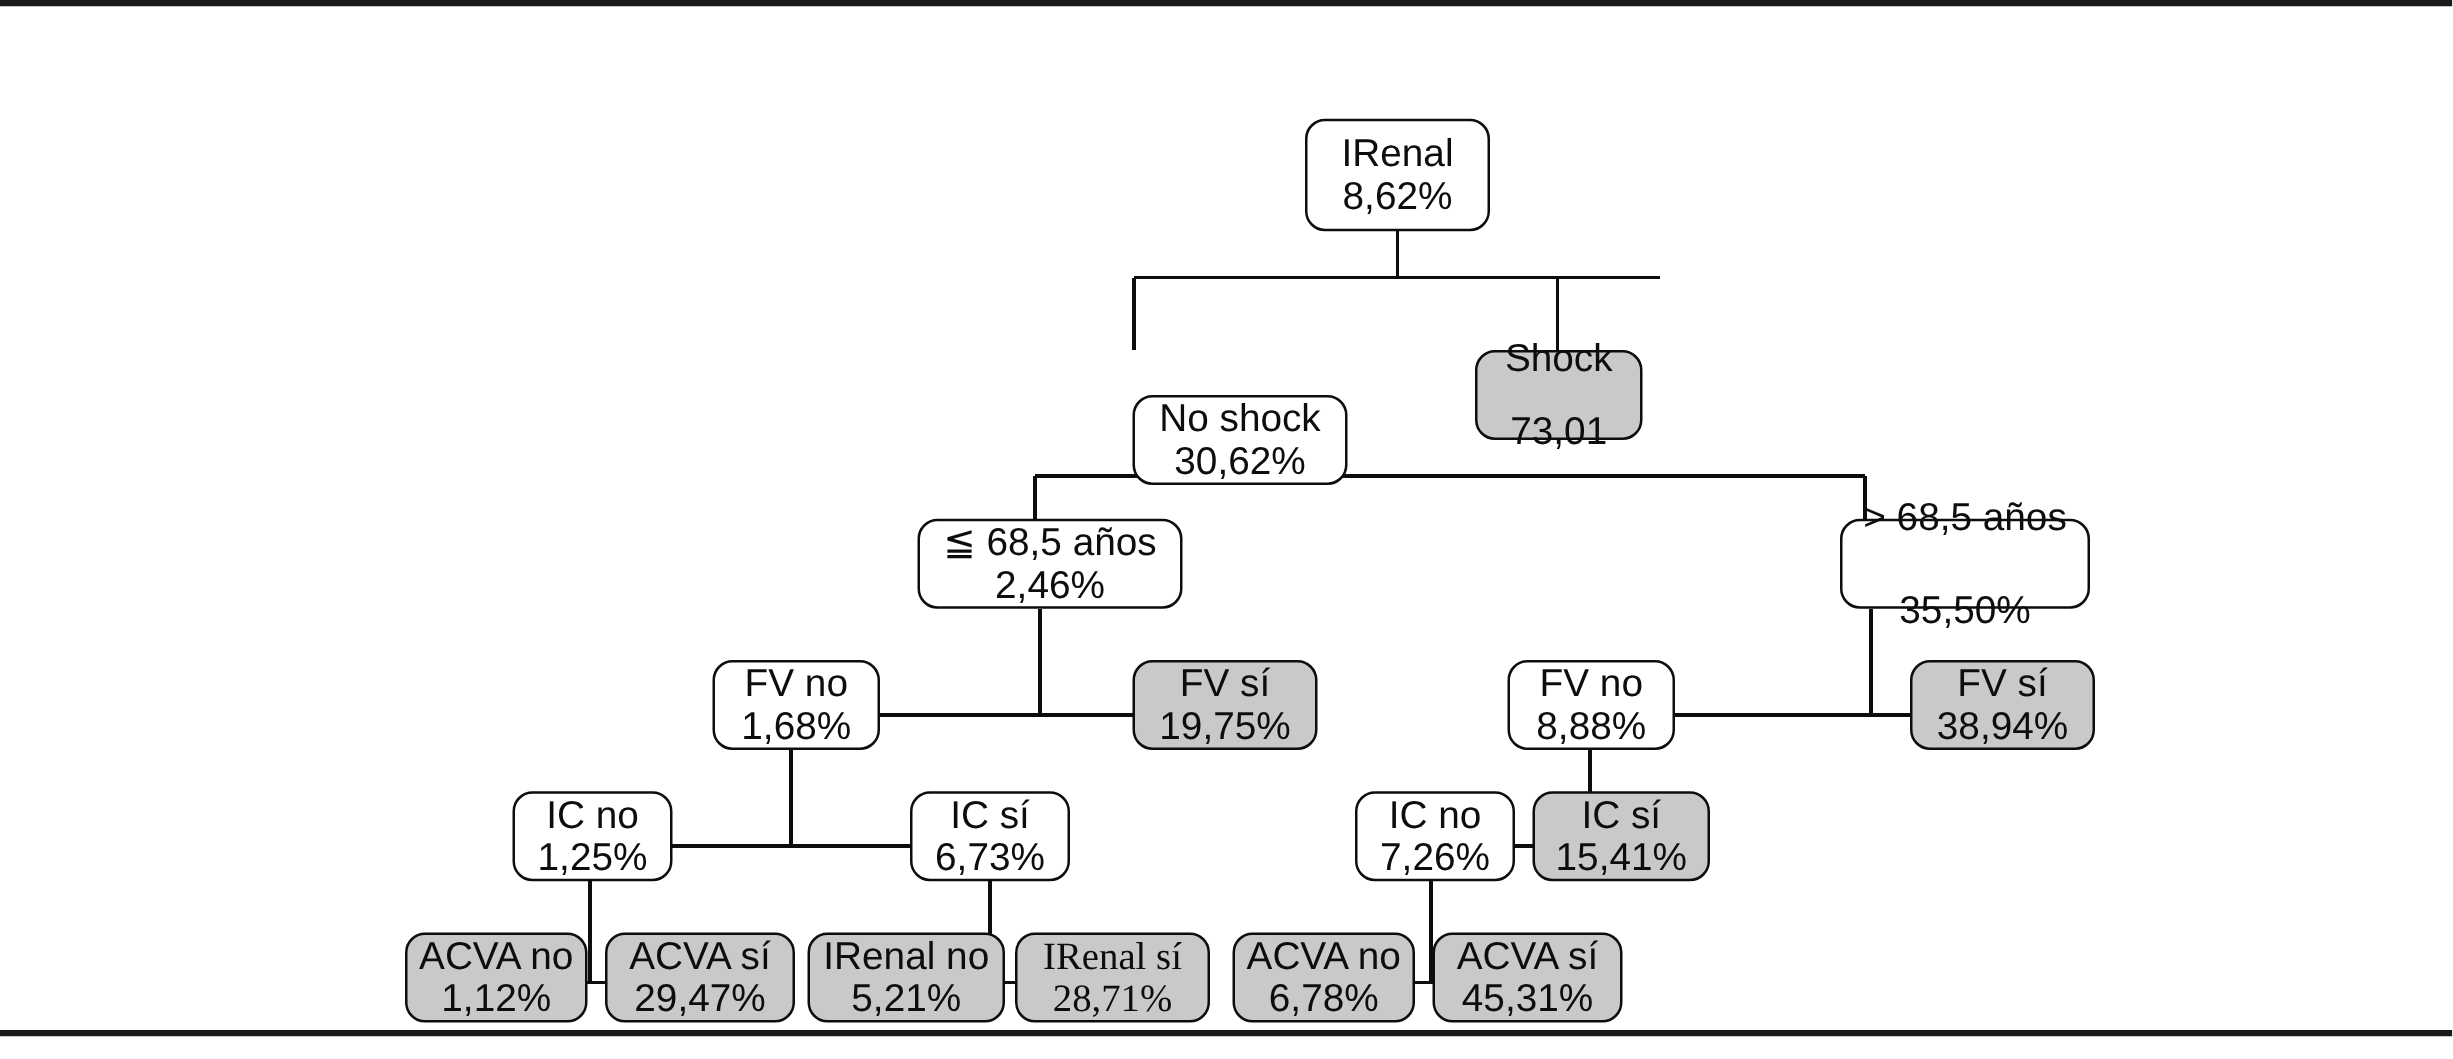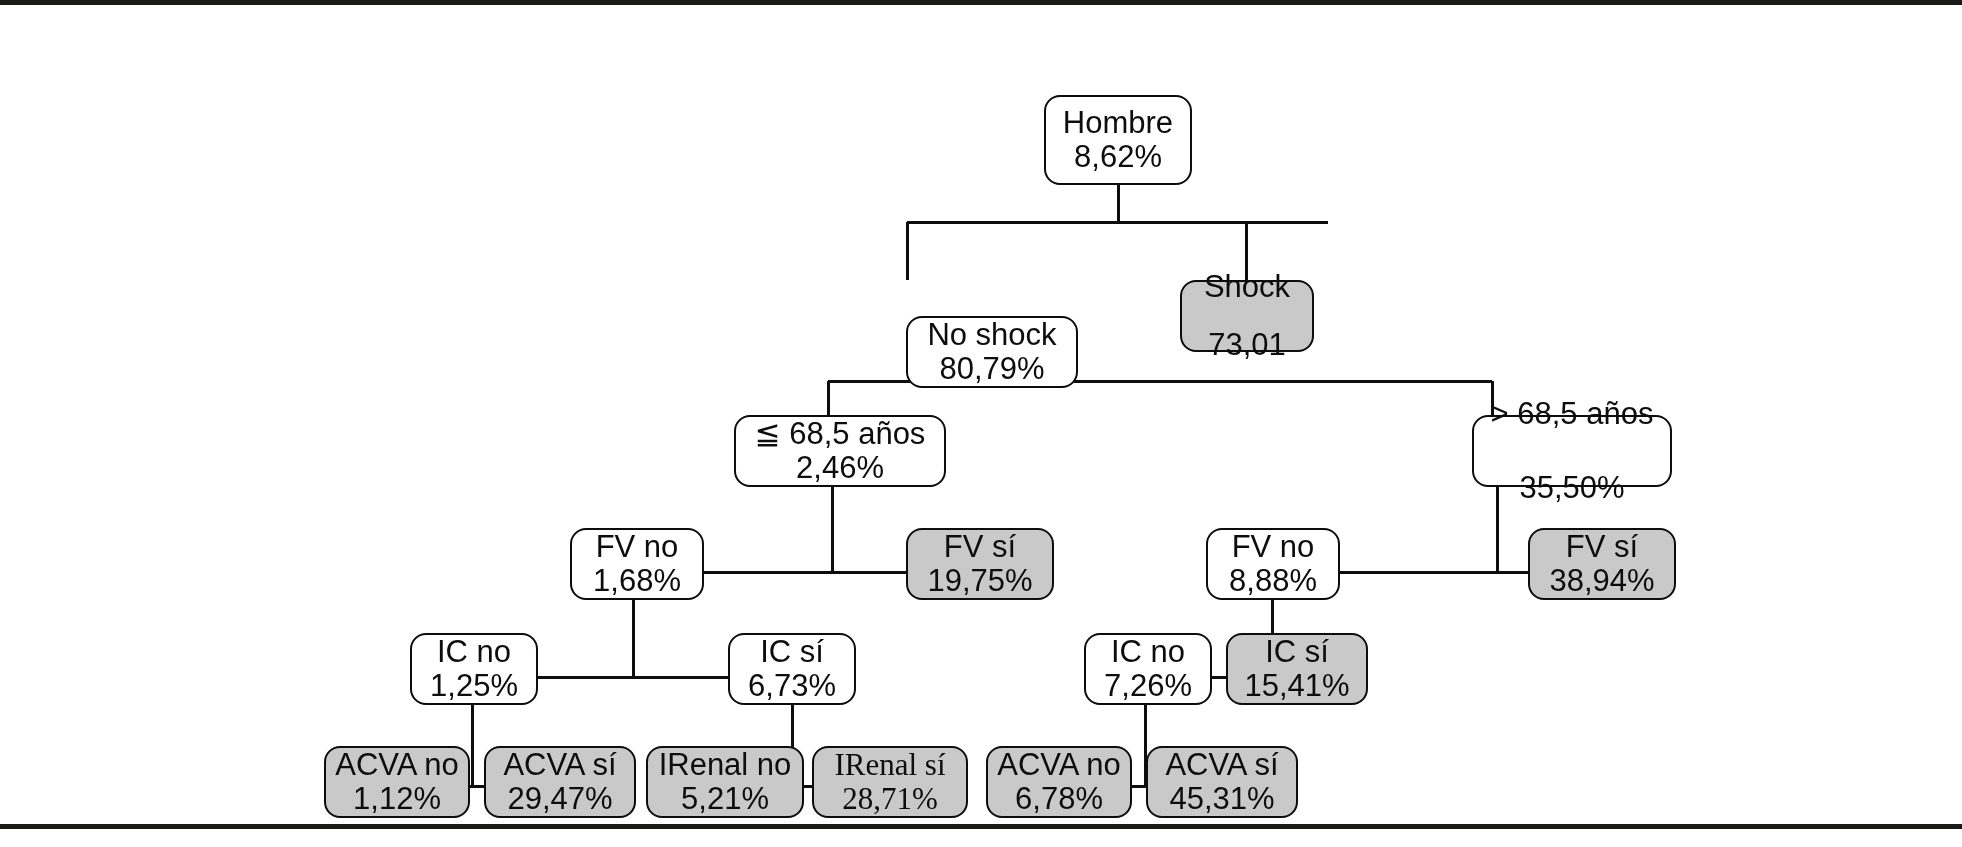--- a/index.html
+++ b/index.html
@@ -102,27 +102,27 @@
 
       <path d="M 792 705 L 792 786"></path>
       <path d="M 718 786 L 872 786"></path>
 
       <path d="M 1145 705 L 1145 786"></path>
       <path d="M 1058 786 L 1222 786"></path>
     </g>
   </svg>
 
   <div class="node" style="left:1044px; top:95px; width:148px; height:90px;">
-    <span class="lbl">Hombre</span>
+    <span class="lbl">IRenal</span>
     <span class="val">8,62%</span>
   </div>
 
   <div class="node" style="left:906px; top:280px; width:172px; height:72px;margin-top:36px;">
     <span class="lbl">No shock</span>
-    <span class="val">80,79%</span>
+    <span class="val">30,62%</span>
   </div>
 
   <div class="node shaded" style="left:1180px; top:280px; width:134px; height:72px;gap:24px;">
     <span class="lbl">Shock</span>
     <span class="val">73,01</span>
   </div>
 
   <div class="node" style="left:734px; top:415px; width:212px; height:72px;align-items:center;">
     <span class="lbl">≦ 68,5 años</span>
     <span class="val">2,46%</span>

